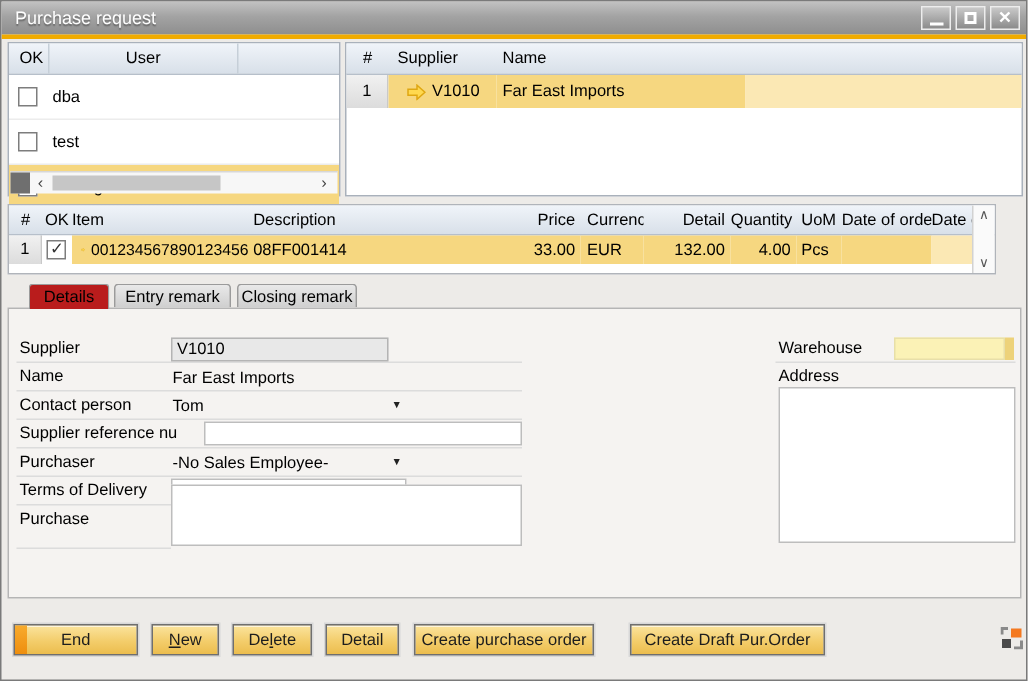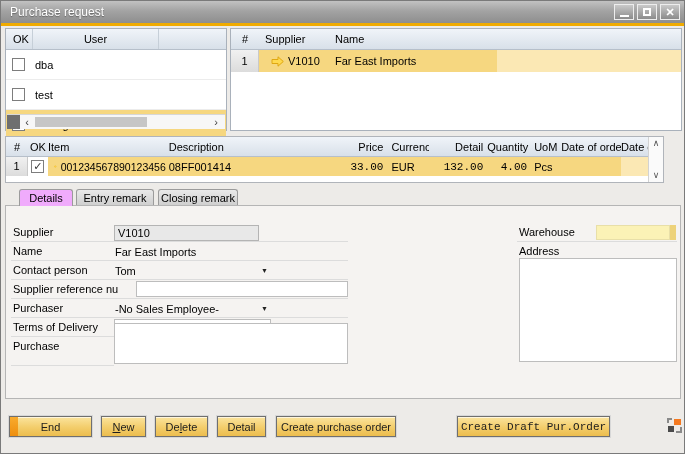--- a/index.html
+++ b/index.html
@@ -70,31 +70,31 @@
   .c-curr { width:42px; padding-left:4px; }
   .c-total { width:58px; text-align:right; padding-right:4px; }
   .c-qty { width:44px; text-align:right; padding-right:4px; }
   .c-uom { width:30px; padding-left:3px; }
   .c-doo { width:60px; }
   .c-dox { width:27px; }
   .it-row .c-num { background:linear-gradient(#f1f1f1,#dcdcdc); border-right:1px solid #c9c9c9; height:100%; line-height:19px; }
   .it-row .c-ok { background:#fff; height:100%; align-items:center; }
   .it-row .ycell { background:#F6D780; height:100%; display:flex; align-items:center; }
   .it-row .c-item.ycell { font-size:10.5px; }
-  .it-row .ycell.txt-r { justify-content:flex-end;font-family:Liberation Mono, monospace; }
+  .it-row .ycell.txt-r { justify-content:flex-end; }
   .it-row .c-dox { background:#FBE8B4; height:100%; }
   .vscroll { position:absolute; top:0; right:0; bottom:0; width:15px; border-left:1px solid #d2d2d2; background:#fafafa;
     display:flex; flex-direction:column; justify-content:space-between; align-items:center; padding:2px 0; }
   .vs-arrow { color:#555; font-size:9px; line-height:1; }
 
   
   .tab { position:absolute; top:188px; height:16px; display:flex; align-items:center; justify-content:center;
     border:1px solid #9b9b9b; border-bottom:none; border-radius:3px 3px 0 0;
     background:linear-gradient(#e9e9e9,#cfcfcf); z-index:2; }
-  .tab.active { background:#f0abfc; height:17px; z-index:4; }
+  .tab.active { background:#b91c1c; height:17px; z-index:4; }
   .tab-details { left:18px; width:54px; }
   .tab-entry { left:75px; width:78px; }
   .tab-closing { left:157px; width:80px; }
 
   
   .groupbox { position:absolute; left:4px; top:204px; width:676px; height:194px; background:#f5f3f1; border:1px solid #b5b5b5; z-index:3; }
 
   .form-row { position:absolute; left:10px; width:337px; height:19px; border-bottom:1px solid #dcdcdc; z-index:5; }
   .form-label { position:absolute; left:12px; z-index:5; line-height:19px; }
   .field { position:absolute; z-index:6; height:16px; line-height:14px; }
@@ -113,21 +113,21 @@
   .btn { position:absolute; top:415px; height:21px; border:1px solid #6f6f6f;
     background:linear-gradient(#fbe49d,#f3cd6b 55%,#ecbd4e);
     box-shadow: inset 0 1px 0 rgba(255,255,255,.65), 0 0 0 1px #d8d8d8;
     display:flex; align-items:center; justify-content:center; color:#1d1d1d; font-size:11px; cursor:default; }
   .btn .stripe { position:absolute; left:0; top:0; bottom:0; width:8px; background:linear-gradient(#f8ab2d,#ee8e0e); }
   .btn-end { left:8px; width:83px; }
   .btn-new { left:100px; width:45px; }
   .btn-delete { left:154px; width:53px; }
   .btn-detail { left:216px; width:49px; }
   .btn-po { left:275px; width:120px; }
-  .btn-draft { left:456px; width:153px;font-family:Liberation Mono, monospace; }
+  .btn-draft { left:419px; width:130px; }
   .mnemonic { text-decoration:underline; }
 
   .doc-icon { position:absolute; left:666px; top:417px; }
 </style>
 </head>
 <body>
 
 <div class="window">
 
   <div class="titlebar">

